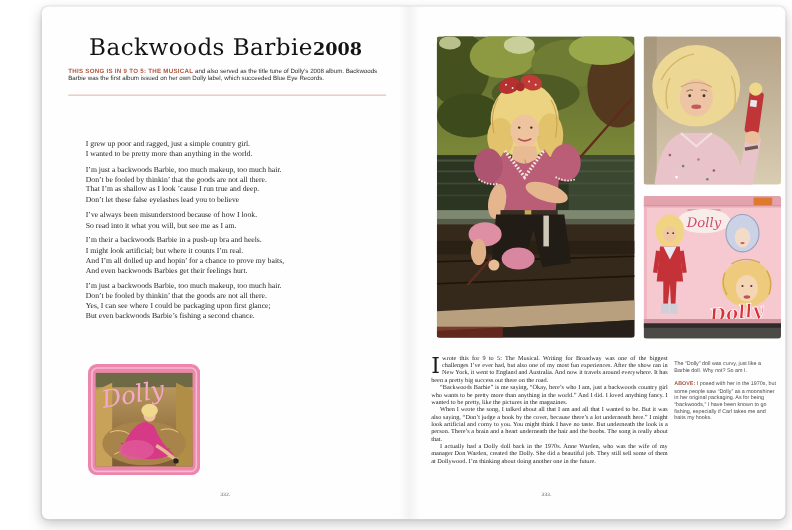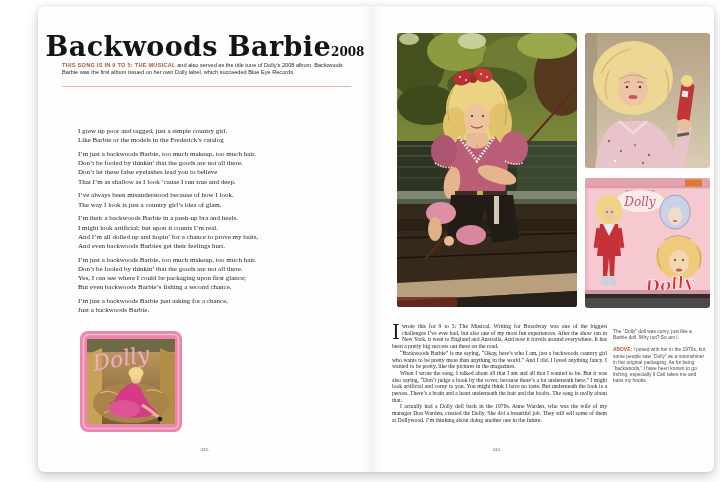--- a/index.html
+++ b/index.html
@@ -9,22 +9,22 @@
 
   .sheet { position:absolute; left:38px; top:6px; width:676px; height:466px;
            background:#fefefe; border-radius:6px;
            box-shadow:0 4px 12px rgba(0,0,0,.22), 0 0 2px rgba(0,0,0,.12); }
   .gutter { position:absolute; left:362px; top:6px; width:20px; height:466px;
             background:linear-gradient(90deg, rgba(0,0,0,0), rgba(0,0,0,.045) 50%, rgba(0,0,0,0)); }
 
   
   .title-block { position:absolute; left:45px; top:31px; width:320px; text-align:center;
                  font-family:"DejaVu Serif", serif; color:#141414; }
-  .title-main { font-size:27px; font-weight:bold; letter-spacing:.4px; display:inline; }
-  .title-year { font-size:12px; font-weight:bold; margin-left:0; }
+  .title-main { font-size:21px; font-weight:normal; letter-spacing:.4px; display:inline; }
+  .title-year { font-size:16px; font-weight:bold; margin-left:0; }
 
   .intro { position:absolute; left:62px; top:62px; width:290px;
            font-family:"Liberation Sans", sans-serif; font-size:5.6px; line-height:7px;
            color:#2c2c2c; }
   .intro-lead { color:#b0563e; font-weight:bold; letter-spacing:.25px; }
 
   .rule { position:absolute; left:62px; top:86px; width:289px; height:1px; background:#e0b9a9; }
 
   .lyrics { position:absolute; left:78px; top:94px; width:268px;
             font-size:7px; line-height:9.2px; color:#1e1e1e;margin-top:33px; }
@@ -69,47 +69,43 @@
 
 <div class="intro">
   <span class="intro-lead">THIS SONG IS IN 9 TO 5: THE MUSICAL</span><span> and also served as the title tune of Dolly’s 2008 album. Backwoods Barbie was the first album issued on her own Dolly label, which succeeded Blue Eye Records.</span>
 </div>
 
 <div class="rule"></div>
 
 <div class="lyrics">
     <div class="stanza">
       <div class="lyric-line">I grew up poor and ragged, just a simple country girl.</div>
-      <div class="lyric-line">Like Barbie or the models in the Frederick’s catalog</div>
+      <div class="lyric-line">I wanted to be pretty more than anything in the world.</div>
     </div>
     <div class="stanza">
       <div class="lyric-line">I’m just a backwoods Barbie, too much makeup, too much hair.</div>
       <div class="lyric-line">Don’t be fooled by thinkin’ that the goods are not all there.</div>
+      <div class="lyric-line">That I’m as shallow as I look ’cause I run true and deep.</div>
       <div class="lyric-line">Don’t let these false eyelashes lead you to believe</div>
-      <div class="lyric-line">That I’m as shallow as I look ’cause I run true and deep.</div>
     </div>
     <div class="stanza">
       <div class="lyric-line">I’ve always been misunderstood because of how I look.</div>
-      <div class="lyric-line">The way I look is just a country girl’s idea of glam.</div>
+      <div class="lyric-line">So read into it what you will, but see me as I am.</div>
     </div>
     <div class="stanza">
       <div class="lyric-line">I’m their a backwoods Barbie in a push-up bra and heels.</div>
-      <div class="lyric-line">I might look artificial; but upon it counts I’m real.</div>
+      <div class="lyric-line">I might look artificial; but where it counts I’m real.</div>
       <div class="lyric-line">And I’m all dolled up and hopin’ for a chance to prove my baits,</div>
       <div class="lyric-line">And even backwoods Barbies get their feelings hurt.</div>
     </div>
     <div class="stanza">
       <div class="lyric-line">I’m just a backwoods Barbie, too much makeup, too much hair.</div>
       <div class="lyric-line">Don’t be fooled by thinkin’ that the goods are not all there.</div>
       <div class="lyric-line">Yes, I can see where I could be packaging upon first glance;</div>
       <div class="lyric-line">But even backwoods Barbie’s fishing a second chance.</div>
-    </div>
-    <div class="stanza">
-      <div class="lyric-line">I’m just a backwoods Barbie just asking for a chance,</div>
-      <div class="lyric-line">Just a backwoods Barbie.</div>
     </div>
   </div>
 
 <div class="album-wrap photo">
   <svg viewBox="0 0 102 101" preserveAspectRatio="none">
     <defs>
       <linearGradient id="galb" x1="0" y1="0" x2="0" y2="1">
         <stop offset="0" stop-color="#c2a064"></stop>
           <stop offset="1" stop-color="#7c5c32"></stop>
       </linearGradient>

